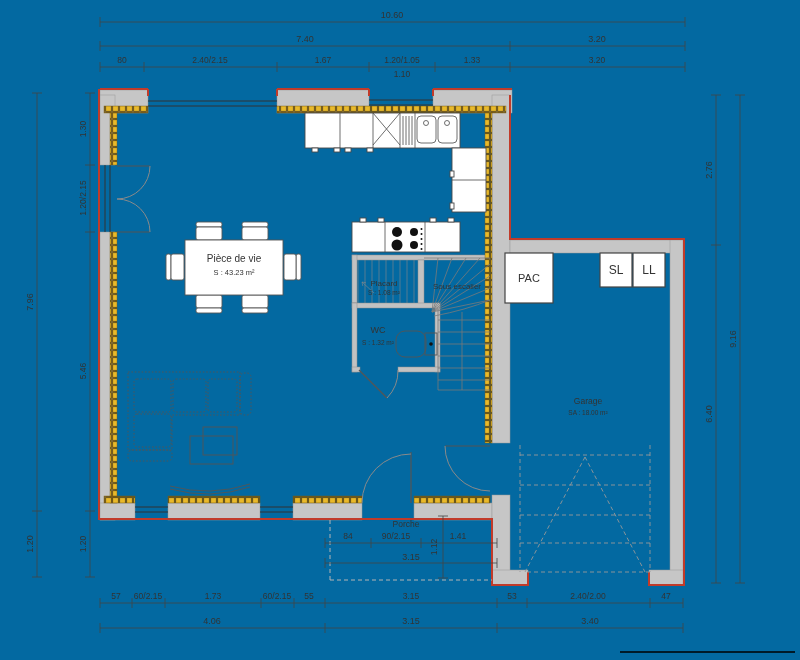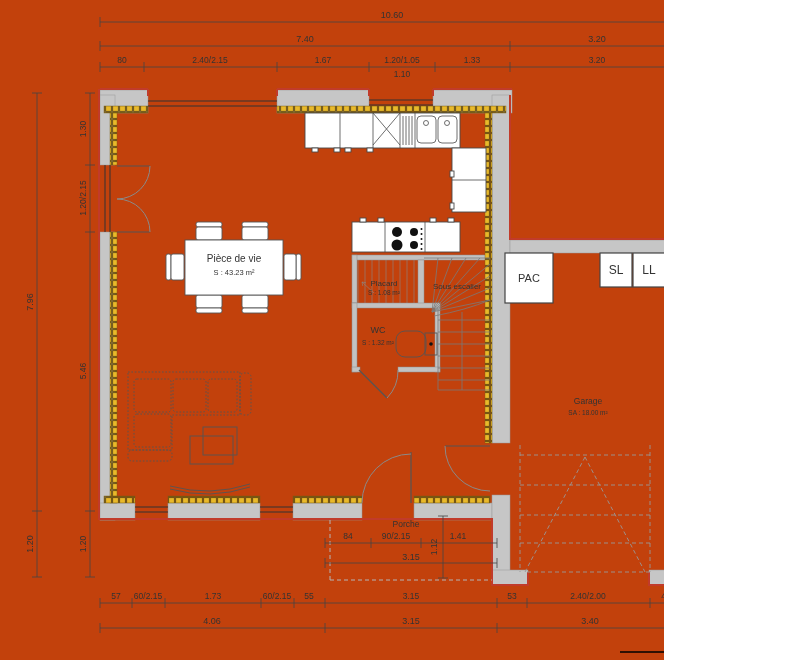--- a/index.html
+++ b/index.html
@@ -1,16 +1,16 @@
 <!DOCTYPE html>
 <html><head>
 <meta charset="utf-8">
 <style>
   html,body{margin:0;padding:0;background:#fff;}
-  #canvas{position:relative;width:664px;height:660px;background:#c2410c;overflow:hidden;}
+  #canvas{position:relative;width:800px;height:660px;background:#0369a1;overflow:hidden;}
   svg{position:absolute;left:0;top:0;}
   svg text{font-family:"Liberation Sans","DejaVu Sans",sans-serif;fill:#333;}
   .wall{fill:#c6c6c6;stroke:#999;stroke-width:.5;}
   .pwall{fill:#c2c2c2;stroke:#8f8f8f;stroke-width:.5;}
   .red{stroke:#c13b2a;stroke-width:2;fill:none;}
   .win{stroke:#333;stroke-width:1;fill:none;}
   .insul{fill:url(#insulPat);stroke:#7a5c10;stroke-width:.4;}
   .door{stroke:#8a8a8a;stroke-width:1;fill:none;}
   .leaf{stroke:#555;stroke-width:1.2;fill:none;}
   .fix{stroke:#4a4a4a;stroke-width:.9;fill:#fff;}

